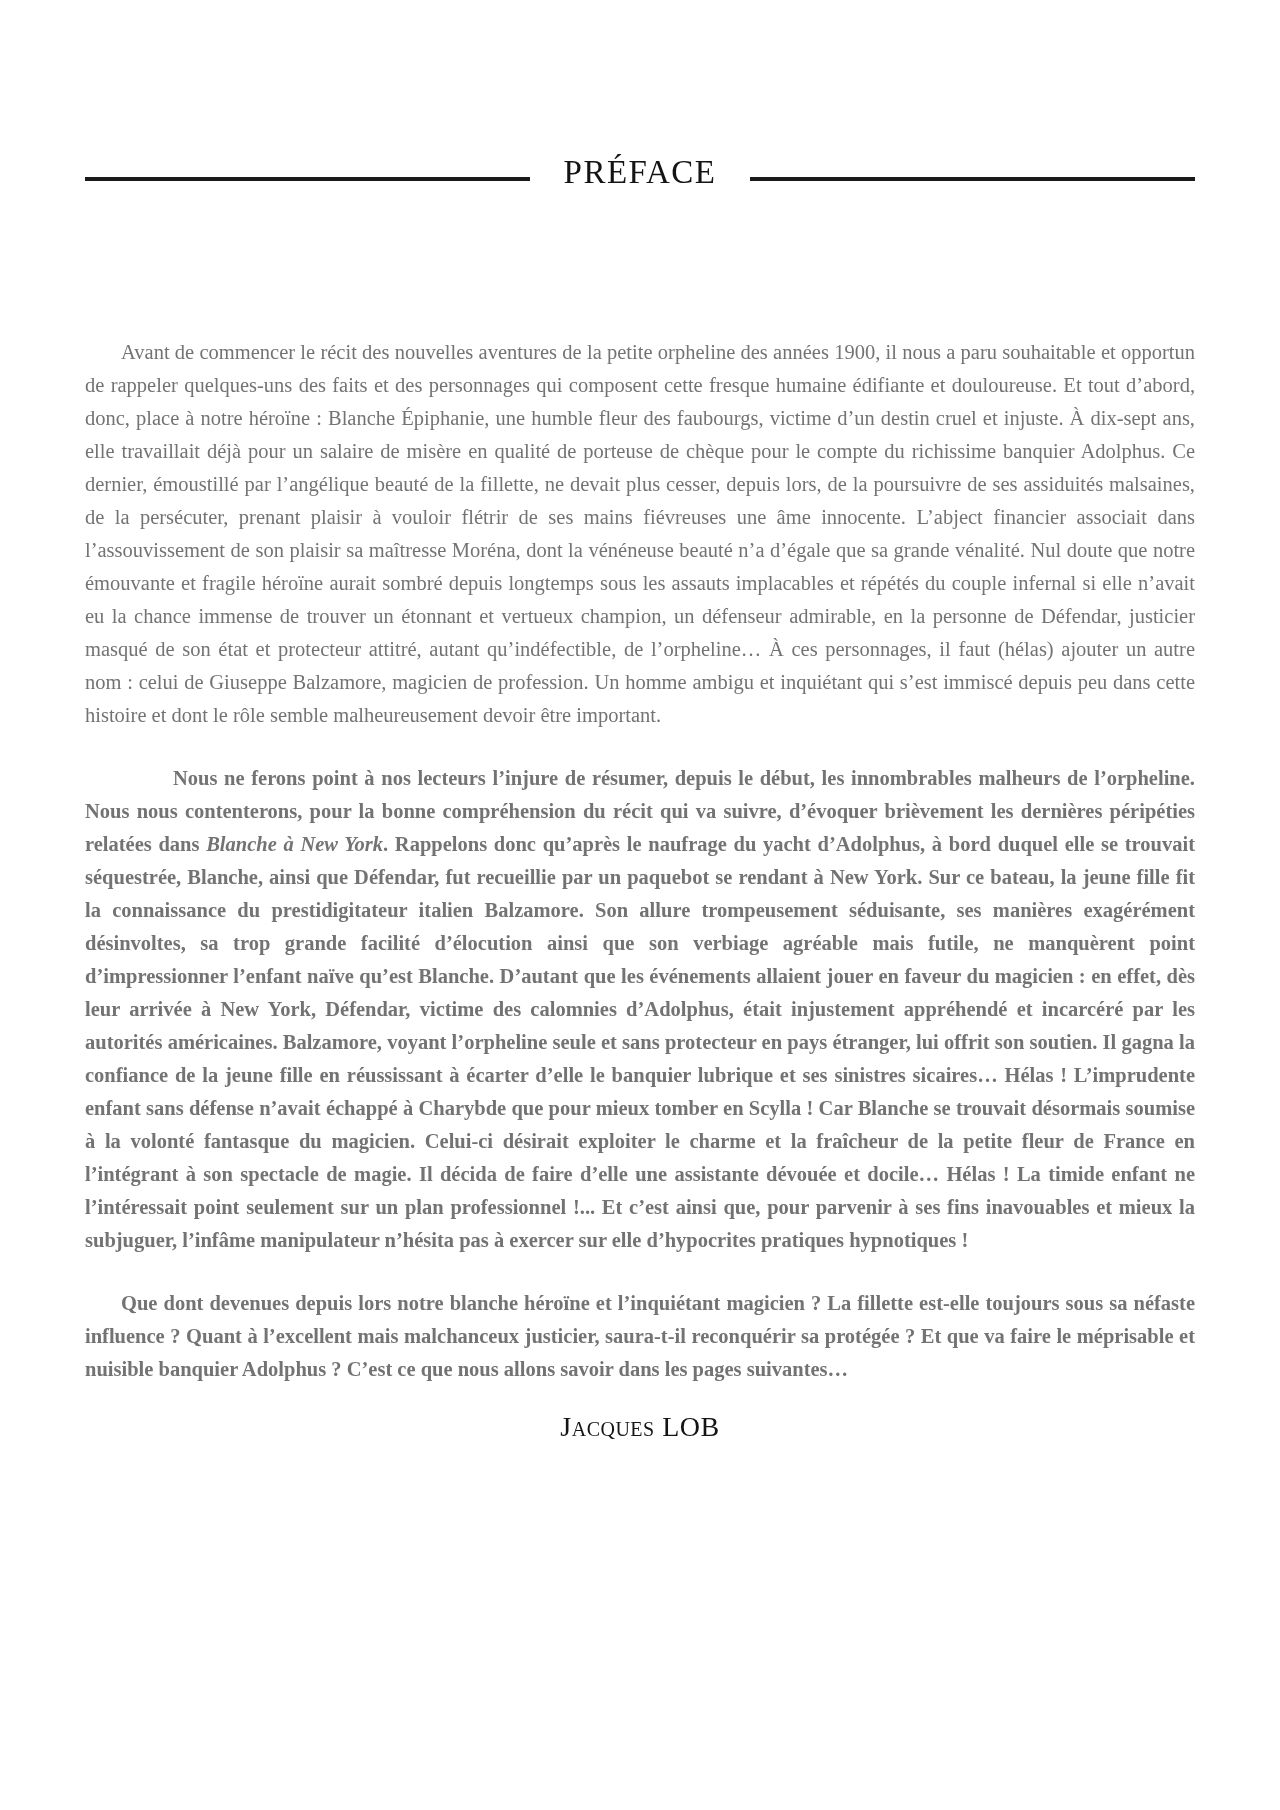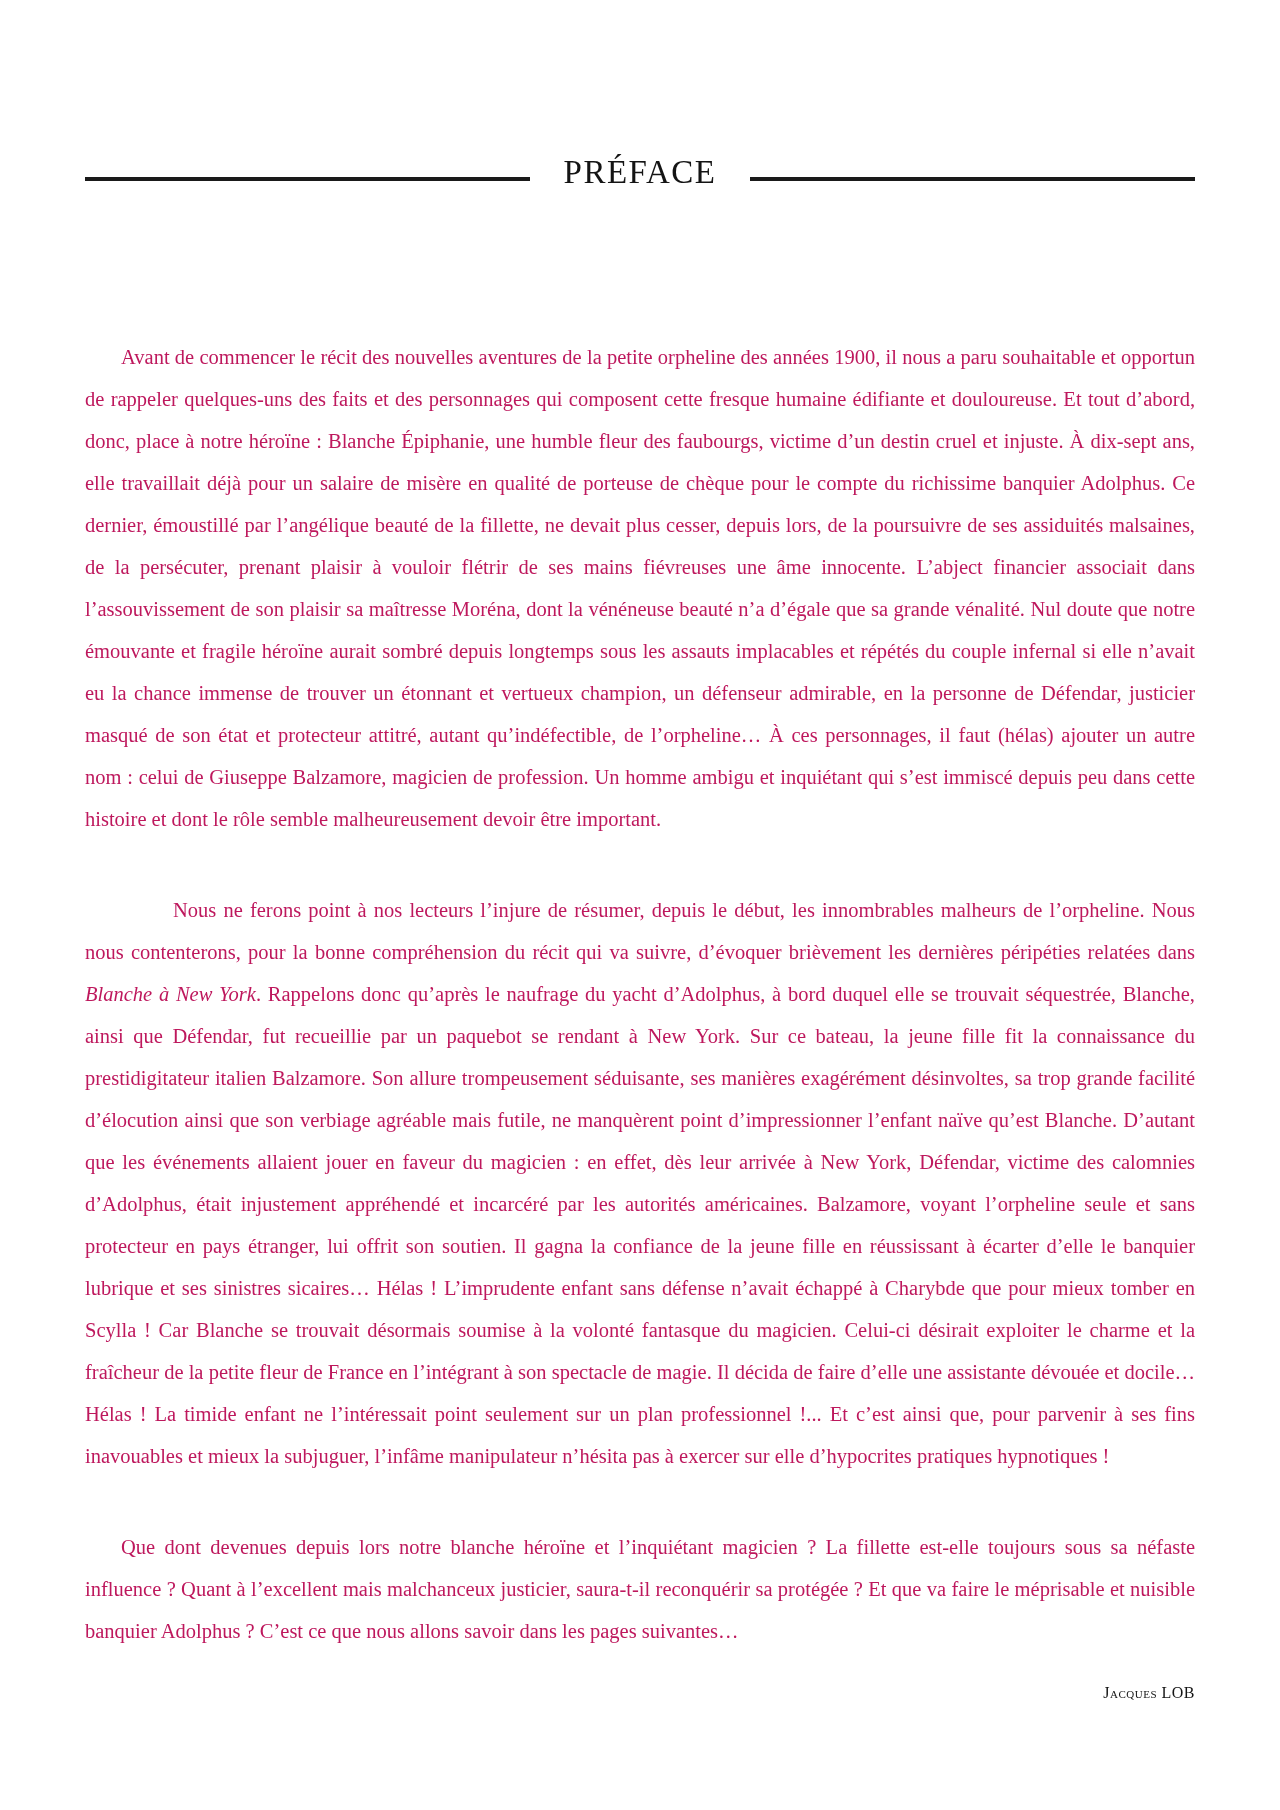--- a/index.html
+++ b/index.html
@@ -40,35 +40,35 @@
     letter-spacing: 1.5px;
     color: #141414;
     white-space: nowrap;
   }
   .body-text {
     margin-top: 142px;
   }
   .para {
     margin: 0;
     font-size: 20.5px;
-    line-height: 42px;
+    line-height: 33px;
     text-align: justify;
-    color: #be185d;
+    color: #737373;
   }
   .para.indent-small { text-indent: 36px; }
   .para.indent-large { text-indent: 88px; }
-  .para + .para { margin-top: 49px; }
+  .para + .para { margin-top: 30px; font-weight: bold; }
   .italic { font-style: italic; }
   .smallcaps { font-variant: small-caps; }
   .signature {
     margin-top: 27px;
   }
   .sig-name {
-    text-align: right;
-    font-size: 16px;
+    text-align: center;
+    font-size: 28px;
     letter-spacing: 0.5px;
     color: #141414;
     line-height: 28px;
   }
   .sig-note {
     margin-left: auto;
     margin-top: 2px;
     width: 470px;
     text-align: center;
     font-size: 18.5px;

